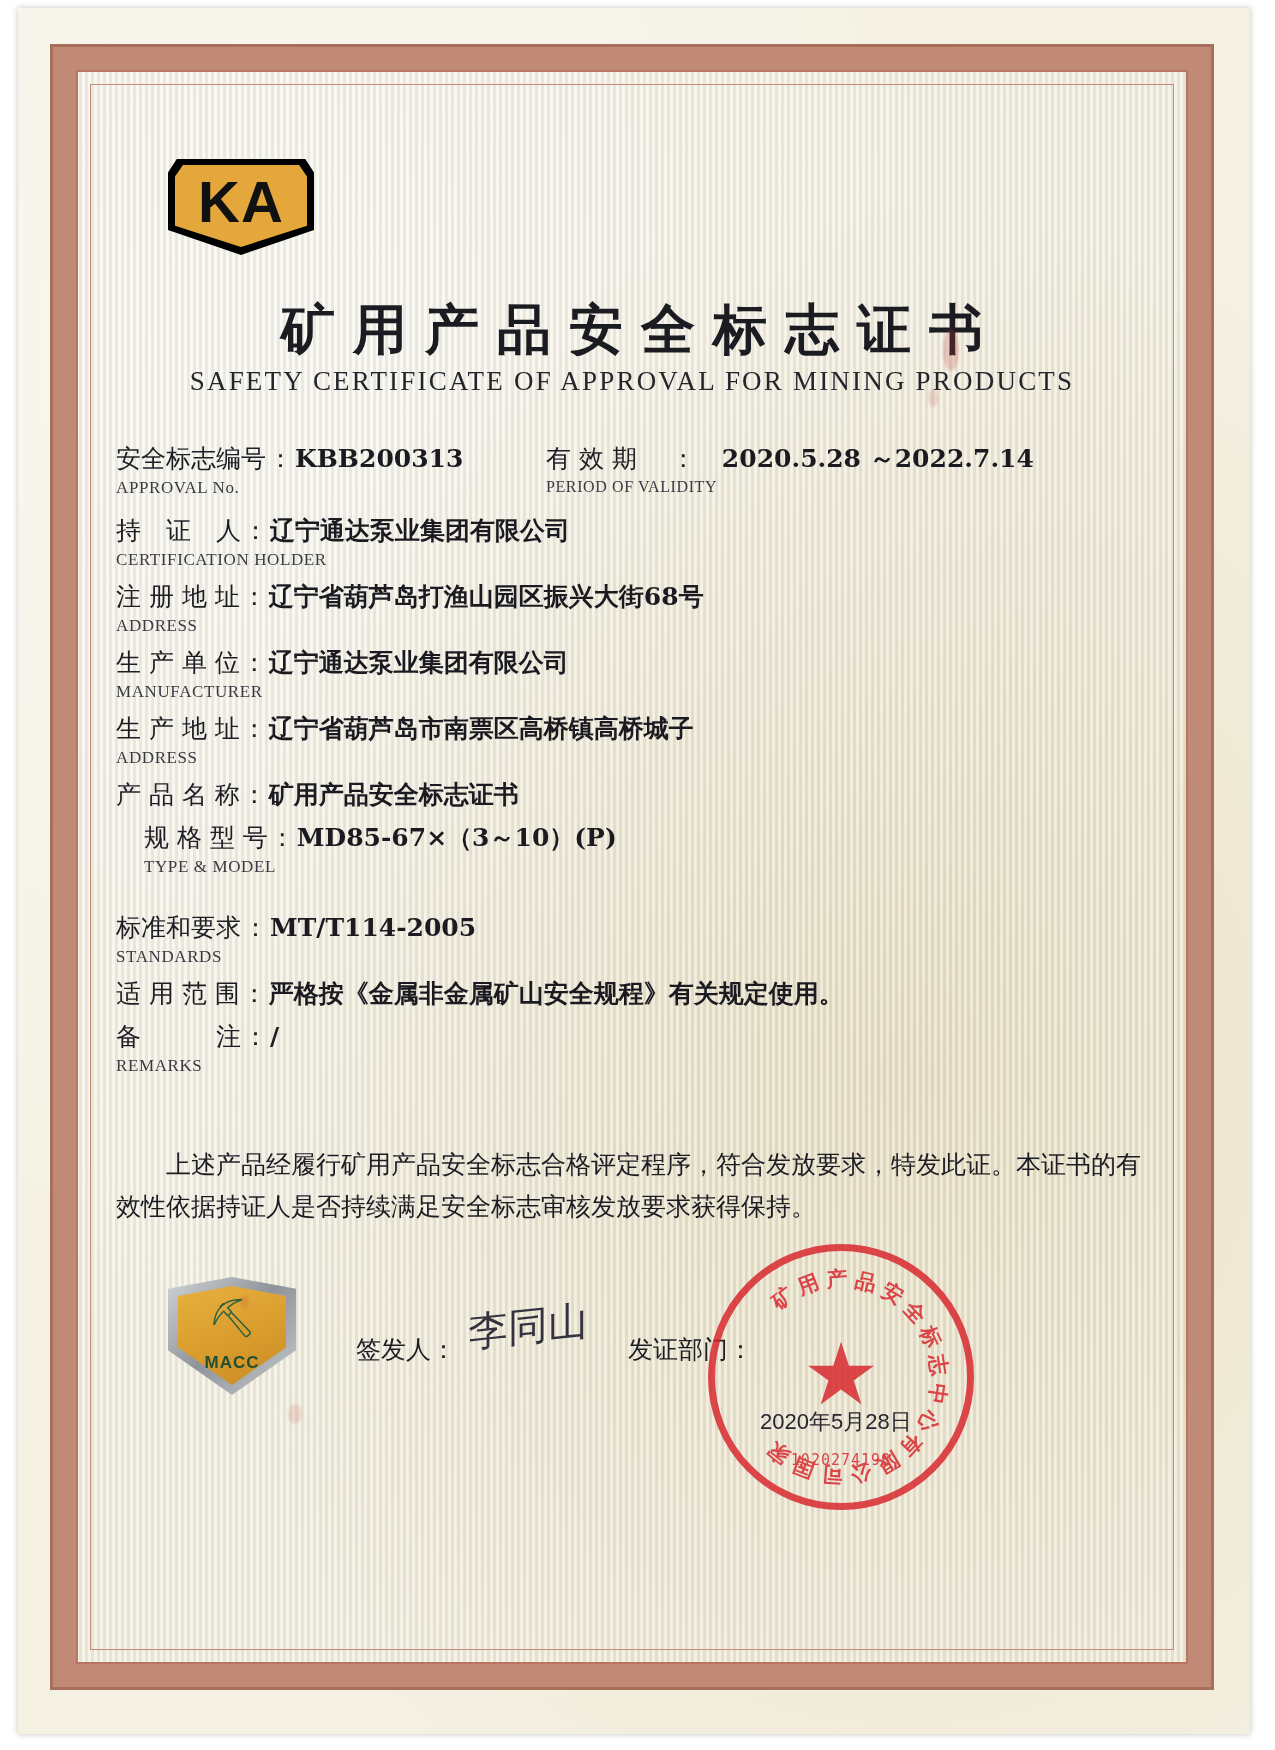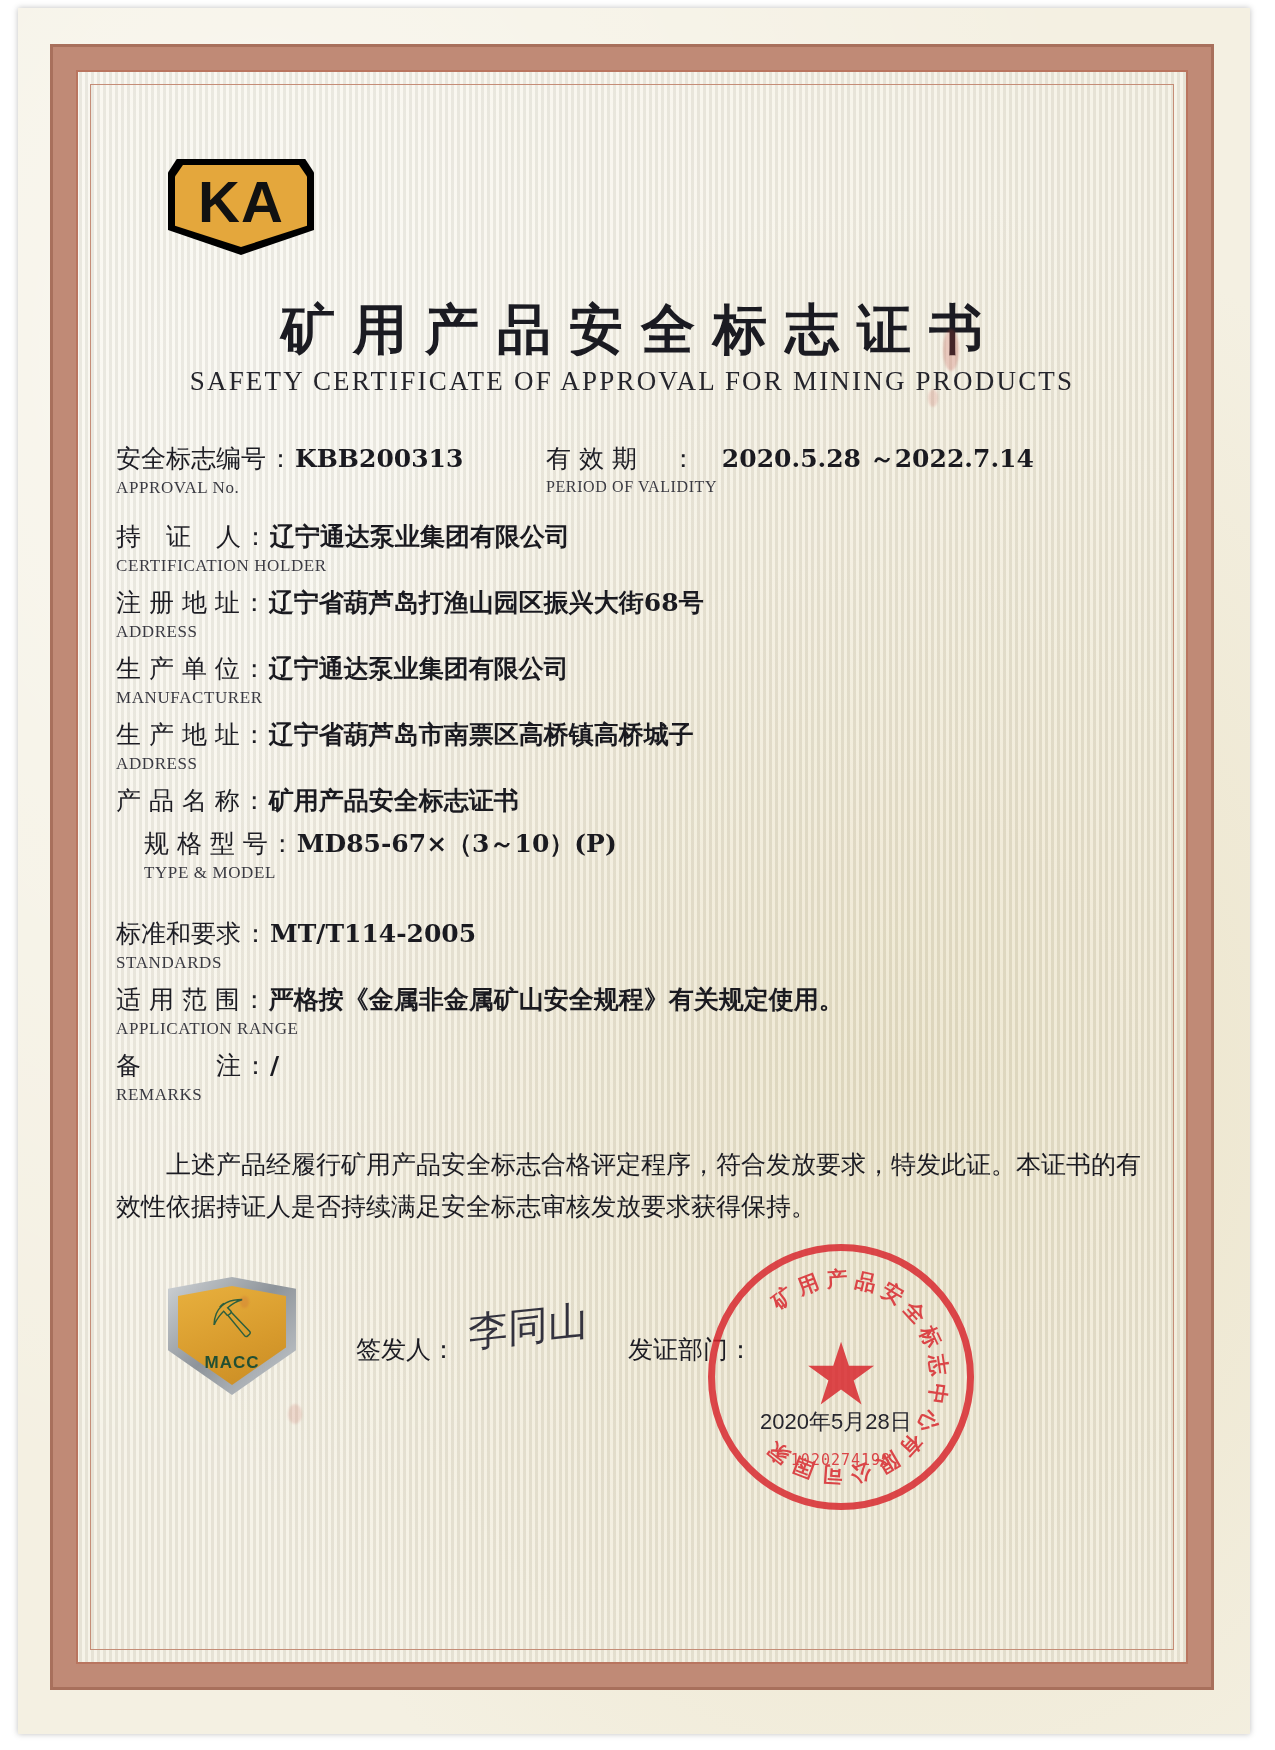--- a/index.html
+++ b/index.html
@@ -344,21 +344,21 @@
         <div class="ka-shield"></div>
         <div class="ka-inner"></div>
         <div class="ka-text">KA</div>
       </div>
 
       <div class="title-cn">矿用产品安全标志证书</div>
       <div class="title-en">SAFETY CERTIFICATE OF APPROVAL FOR MINING PRODUCTS</div>
 
       <div class="rows">
 
-        <div class="row row-first" style="margin-bottom:22px;">
+        <div class="row row-first" style="margin-bottom:16px;">
           <div class="line1">
             <span class="lbl-cn">安全标志编号</span>
             <span class="colon">：</span>
             <span class="val">KBB200313</span>
           </div>
           <div class="lbl-en">APPROVAL No.</div>
           <div class="first-right">
             <div class="line1">
               <span class="lbl-cn">有 效 期 </span>
               <span class="colon">：</span>
@@ -429,21 +429,20 @@
           </div>
           <div class="lbl-en">STANDARDS</div>
         </div>
 
         <div class="row">
           <div class="line1">
             <span class="lbl-cn">适 用 范 围</span>
             <span class="colon">：</span>
             <span class="val">严格按《金属非金属矿山安全规程》有关规定使用。</span>
           </div>
-          <div class="lbl-en">APPLICATION RANGE</div>
         </div>
 
         <div class="row">
           <div class="line1">
             <span class="lbl-cn">备　　　注</span>
             <span class="colon">：</span>
             <span class="val">/</span>
           </div>
           <div class="lbl-en">REMARKS</div>
         </div>

